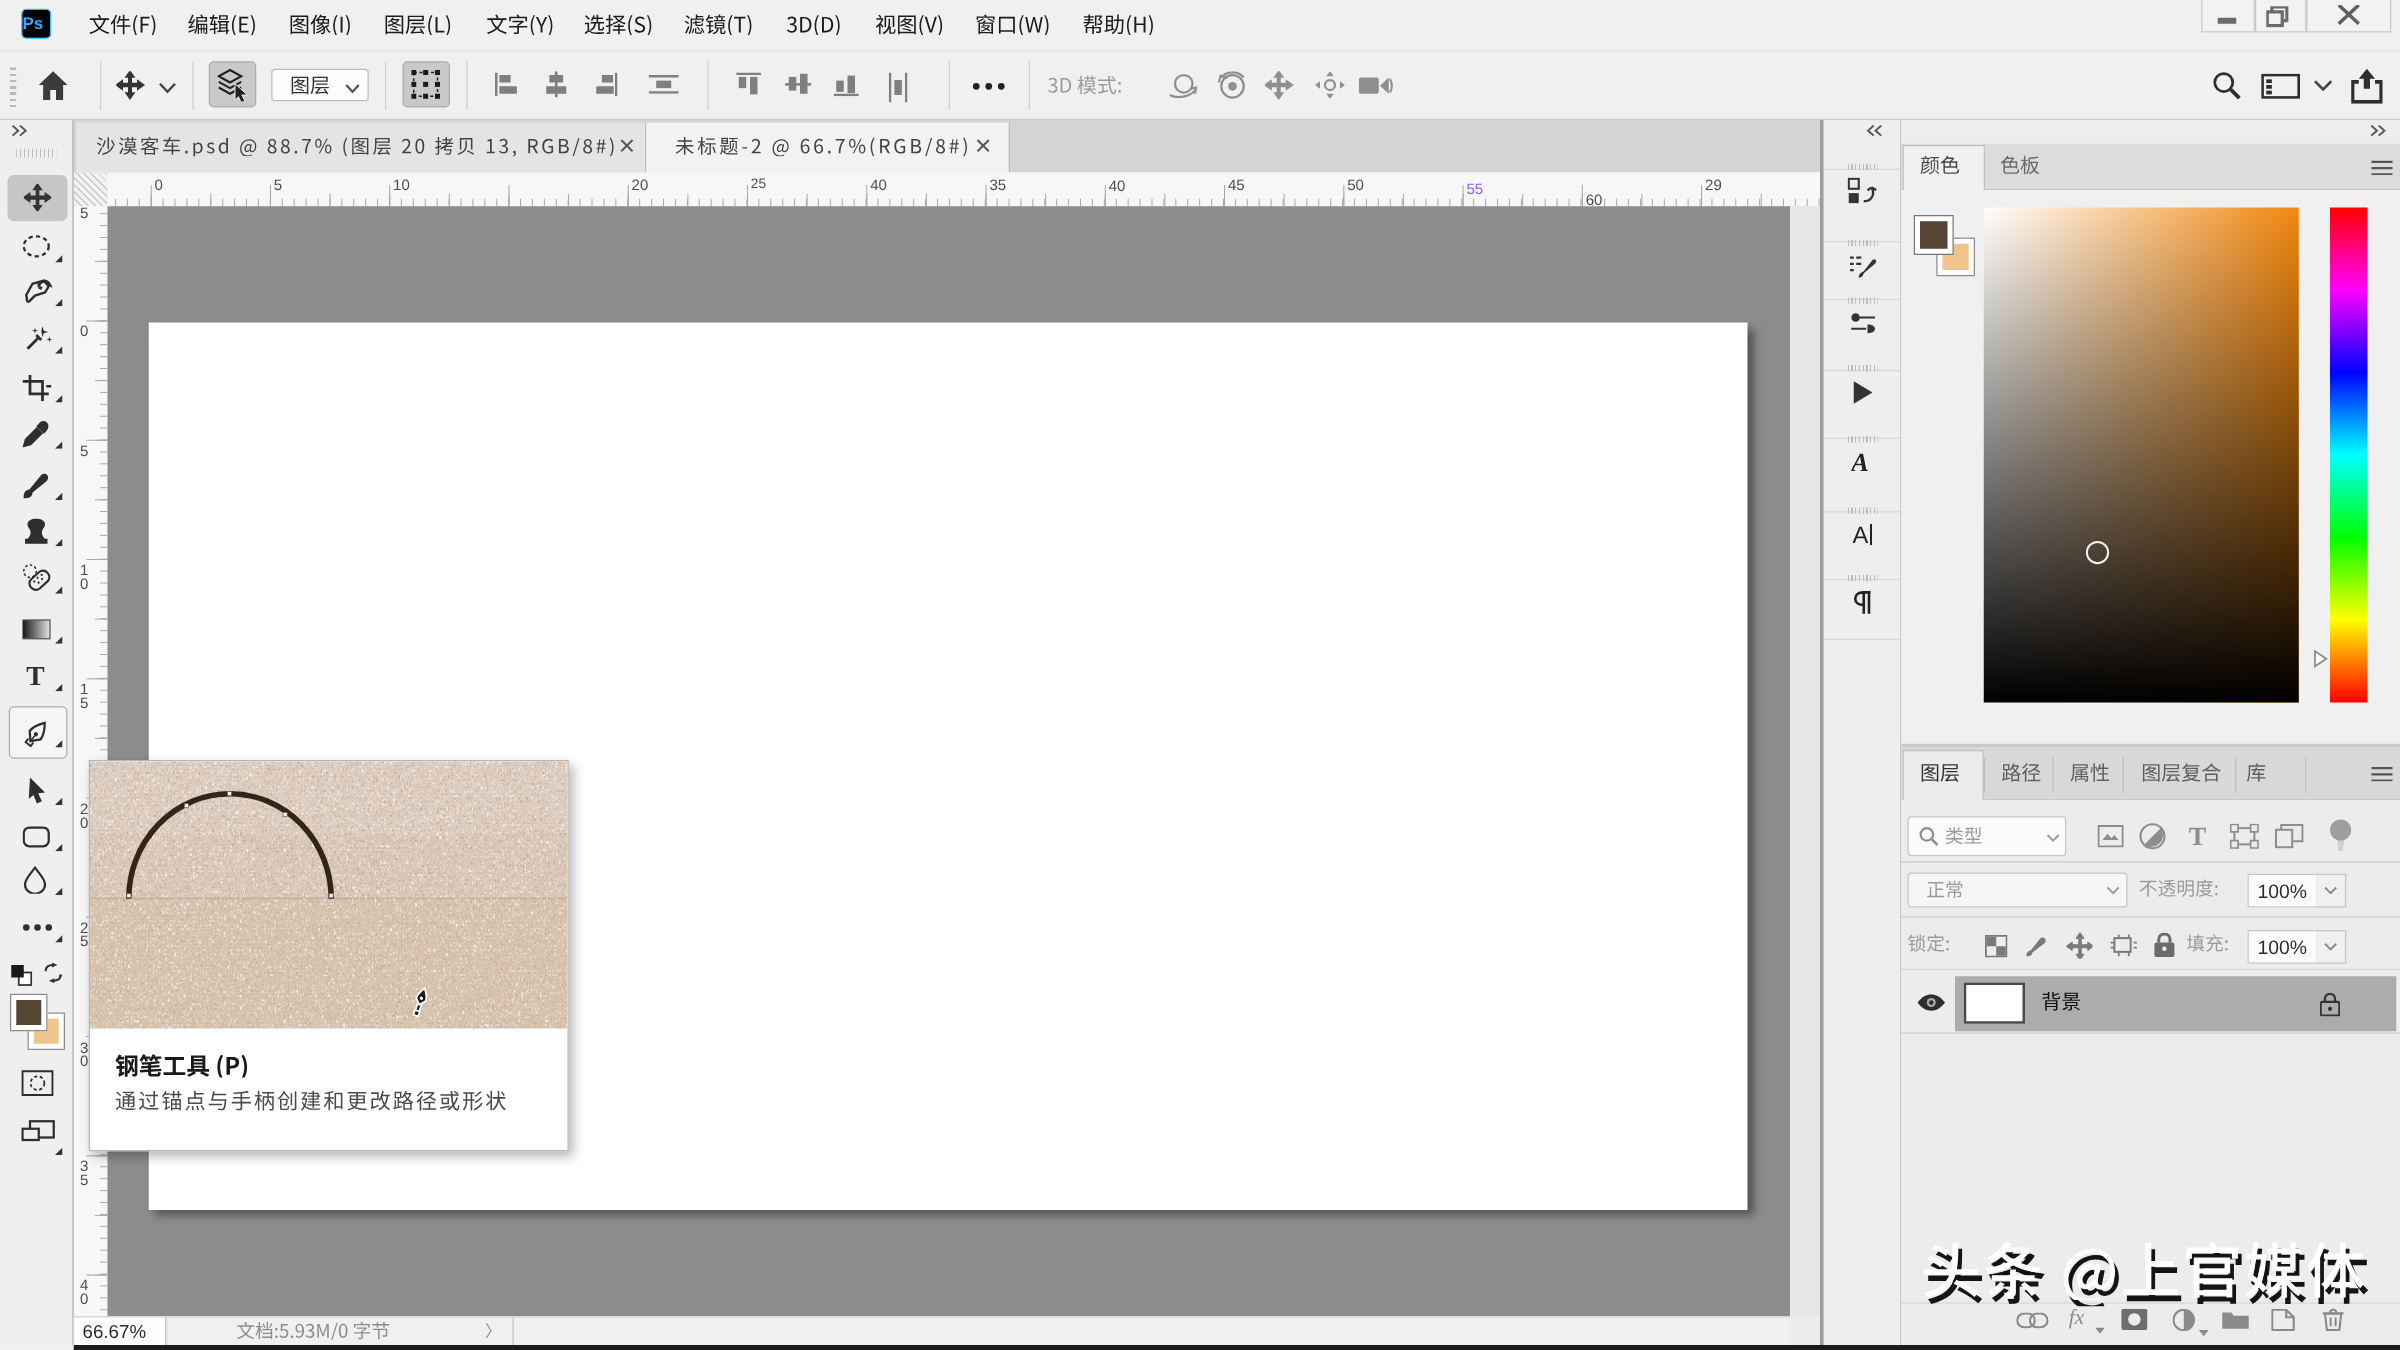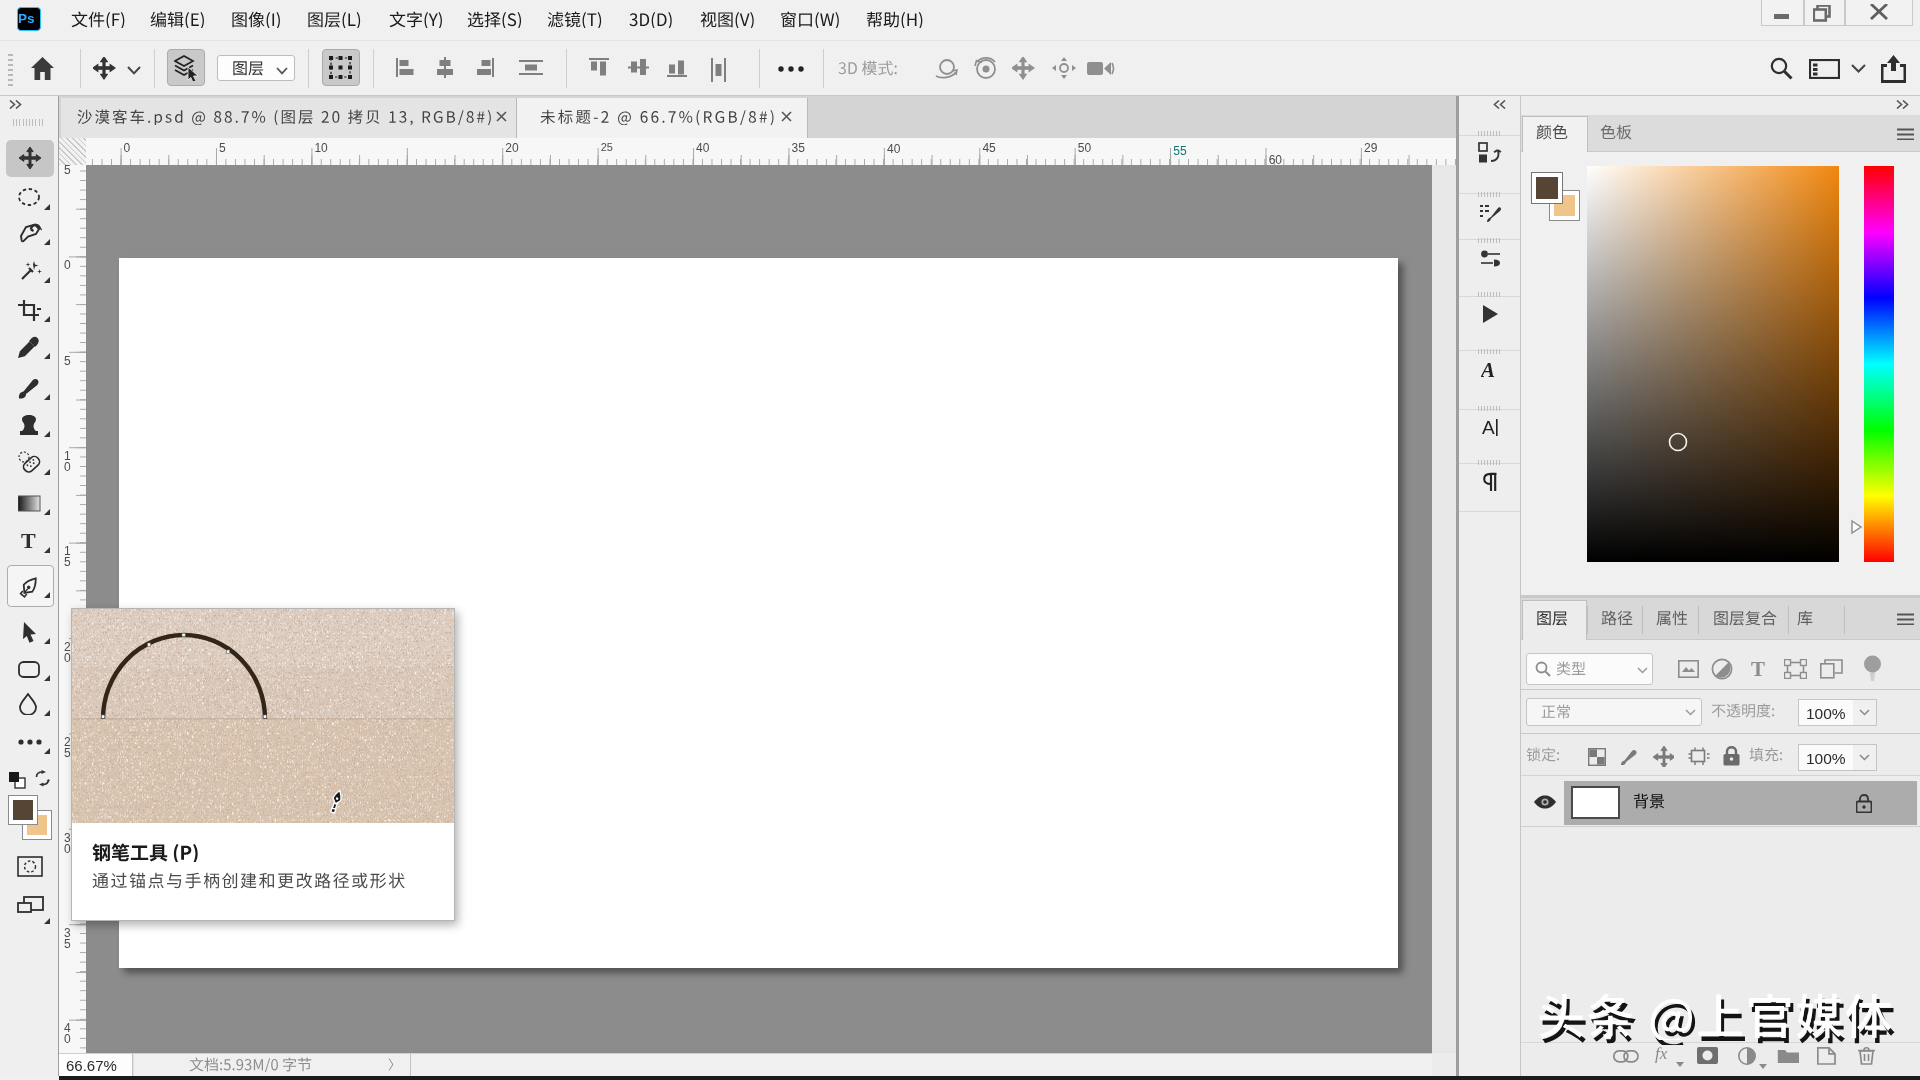--- a/index.html
+++ b/index.html
@@ -577,21 +577,21 @@
 <div class="lab" style="left:219.02px;top:141px;font-size:12px;color:#4d4d4d;">5</div>
 <div class="lab" style="left:314.44px;top:141px;font-size:12px;color:#4d4d4d;">10</div>
 <div class="lab" style="left:409.86px;top:141px;font-size:12px;color:#4d4d4d;margin-top:36px;">15</div>
 <div class="lab" style="left:505.28px;top:141px;font-size:12px;color:#4d4d4d;">20</div>
 <div class="lab" style="left:600.7px;top:141px;font-size:11px;color:#4d4d4d;">25</div>
 <div class="lab" style="left:696.12px;top:141px;font-size:12px;color:#4d4d4d;">40</div>
 <div class="lab" style="left:791.54px;top:141px;font-size:12px;color:#4d4d4d;">35</div>
 <div class="lab" style="left:886.96px;top:142px;font-size:12px;color:#4d4d4d;">40</div>
 <div class="lab" style="left:982.38px;top:141px;font-size:12px;color:#4d4d4d;">45</div>
 <div class="lab" style="left:1077.8px;top:141px;font-size:12px;color:#4d4d4d;">50</div>
-<div class="lab" style="left:1173.22px;top:144px;font-size:12px;color:#0f766e;">55</div>
+<div class="lab" style="left:1173.22px;top:144px;font-size:12px;color:#8b5cf6;">55</div>
 <div class="lab" style="left:1268.64px;top:141px;font-size:12px;color:#4d4d4d;margin-top:12px;">60</div>
 <div class="lab" style="left:1364.06px;top:141px;font-size:12px;color:#4d4d4d;">29</div>
 <div class="ab" style="left:59px;top:165px;width:27px;height:888px;background:#f7f7f7;background-image:repeating-linear-gradient(to bottom,#a8a8a8 0 1px,transparent 1px 95.42px),repeating-linear-gradient(to bottom,#a8a8a8 0 1px,transparent 1px 47.71px),repeating-linear-gradient(to bottom,#a8a8a8 0 1px,transparent 1px 9.54px);background-size:17px 95.42px,10px 47.71px,6px 9.54px;background-position:right 91.42px,right 43.71px,right 5.54px;background-repeat:repeat-y"></div>
 <div class="lab" style="left:64px;top:165px;font-size:12px;color:#4d4d4d;line-height:11px">5</div>
 <div class="lab" style="left:64px;top:260px;font-size:12px;color:#4d4d4d;line-height:11px">0</div>
 <div class="lab" style="left:64px;top:356px;font-size:12px;color:#4d4d4d;line-height:11px">5</div>
 <div class="lab" style="left:64px;top:451px;font-size:12px;color:#4d4d4d;line-height:11px">1<br>0</div>
 <div class="lab" style="left:64px;top:546px;font-size:12px;color:#4d4d4d;line-height:11px">1<br>5</div>
 <div class="lab" style="left:64px;top:642px;font-size:12px;color:#4d4d4d;line-height:11px">2<br>0</div>
 <div class="lab" style="left:64px;top:737px;font-size:12px;color:#4d4d4d;line-height:11px">2<br>5</div>

